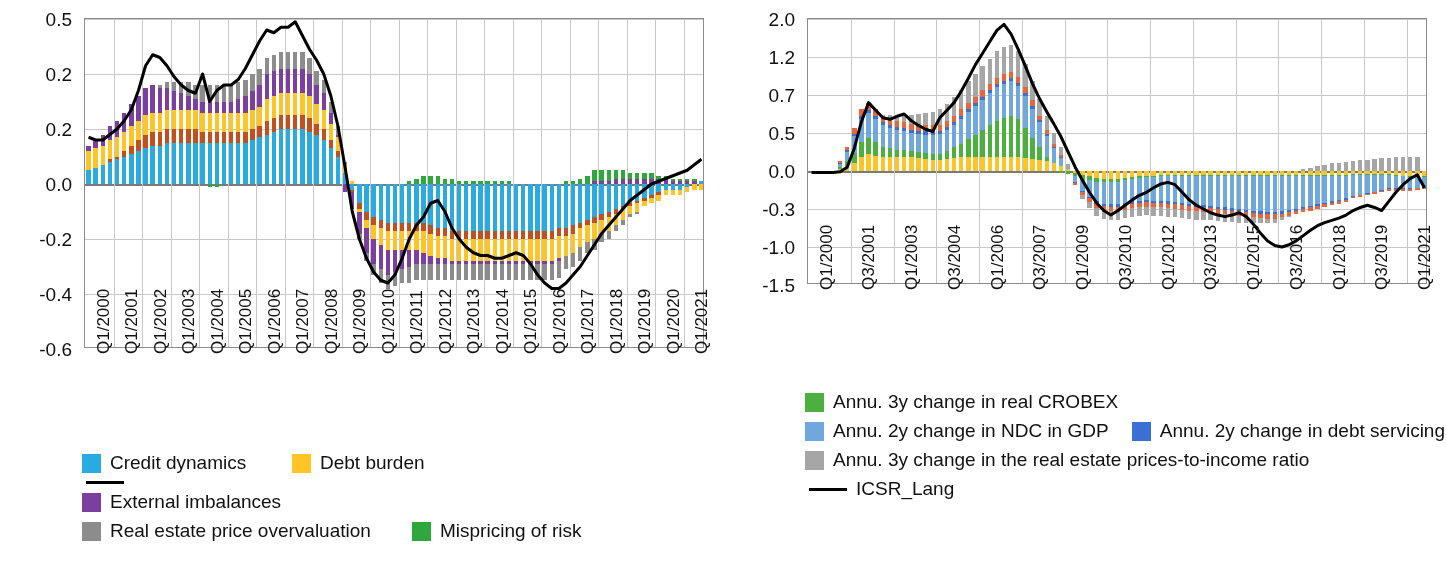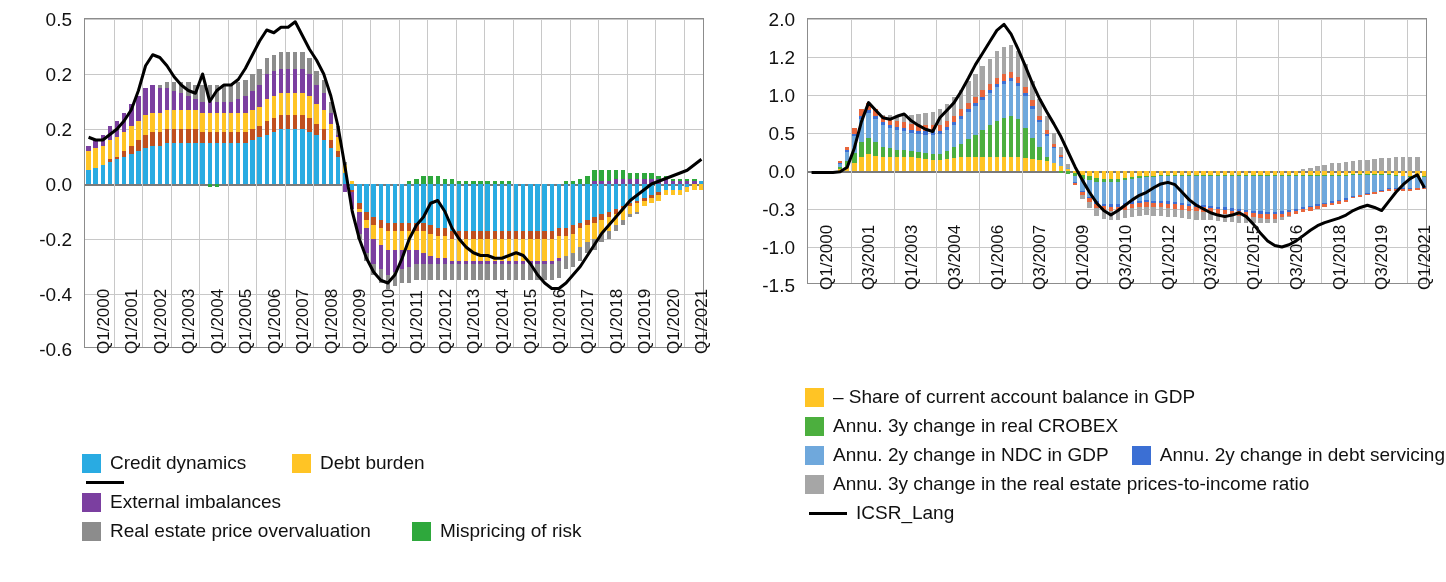--- a/index.html
+++ b/index.html
@@ -594,21 +594,21 @@
           <span class="lbl">Mispricing of risk</span>
         </div>
       </div>
     </div>
   </div>
 
   <div class="panel" id="panel-right">
 
     <div class="axis-label" style="left:0px;top:9px;width:72px;">2.0</div>
     <div class="axis-label" style="left:0px;top:47px;width:72px;">1.2</div>
-    <div class="axis-label" style="left:0px;top:85px;width:72px;">1.0</div>
+    <div class="axis-label" style="left:0px;top:85px;width:72px;">0.7</div>
     <div class="axis-label" style="left:0px;top:123px;width:72px;">0.5</div>
     <div class="axis-label" style="left:0px;top:161px;width:72px;">0.0</div>
     <div class="axis-label" style="left:0px;top:199px;width:72px;">-0.3</div>
     <div class="axis-label" style="left:0px;top:237px;width:72px;">-1.0</div>
     <div class="axis-label" style="left:0px;top:275px;width:72px;">-1.5</div>
 
     <div class="plot-area" id="right-plot" style="left:84px;top:18px;width:620px;height:266px;">
       <div class="gridline" style="top:0px;"></div>
       <div class="gridline" style="top:38px;"></div>
       <div class="gridline" style="top:76px;"></div>
@@ -1138,26 +1138,20 @@
         <div class="xtick" style="left: 435.632px; top: 290px;">Q1/2012</div>
         <div class="xtick" style="left: 478.391px; top: 290px;">Q3/2013</div>
         <div class="xtick" style="left: 521.149px; top: 290px;">Q1/2015</div>
         <div class="xtick" style="left: 563.908px; top: 290px;">Q3/2016</div>
         <div class="xtick" style="left: 606.667px; top: 290px;">Q1/2018</div>
         <div class="xtick" style="left: 649.425px; top: 290px;">Q3/2019</div>
         <div class="xtick" style="left: 692.184px; top: 290px;">Q1/2021</div>
       </div>
 
     <div class="legend" style="left:82px;top:386px;width:640px;">
-      <div class="legend-row">
-        <div class="legend-item" style="margin-right:0;">
-          <span class="swatch" style="background:#FFC425;"></span>
-          <span class="lbl">– Share of current account balance in GDP</span>
-        </div>
-      </div>
       <div class="legend-row" style="margin-top:5px;">
         <div class="legend-item" style="margin-right:0;">
           <span class="swatch" style="background:#4CAF3E;"></span>
           <span class="lbl">Annu. 3y change in real CROBEX</span>
         </div>
       </div>
       <div class="legend-row" style="margin-top:5px;">
         <div class="legend-item" style="width:338px;margin-right:0;">
           <span class="swatch" style="background:#6FA8DC;"></span>
           <span class="lbl">Annu. 2y change in NDC in GDP</span>

